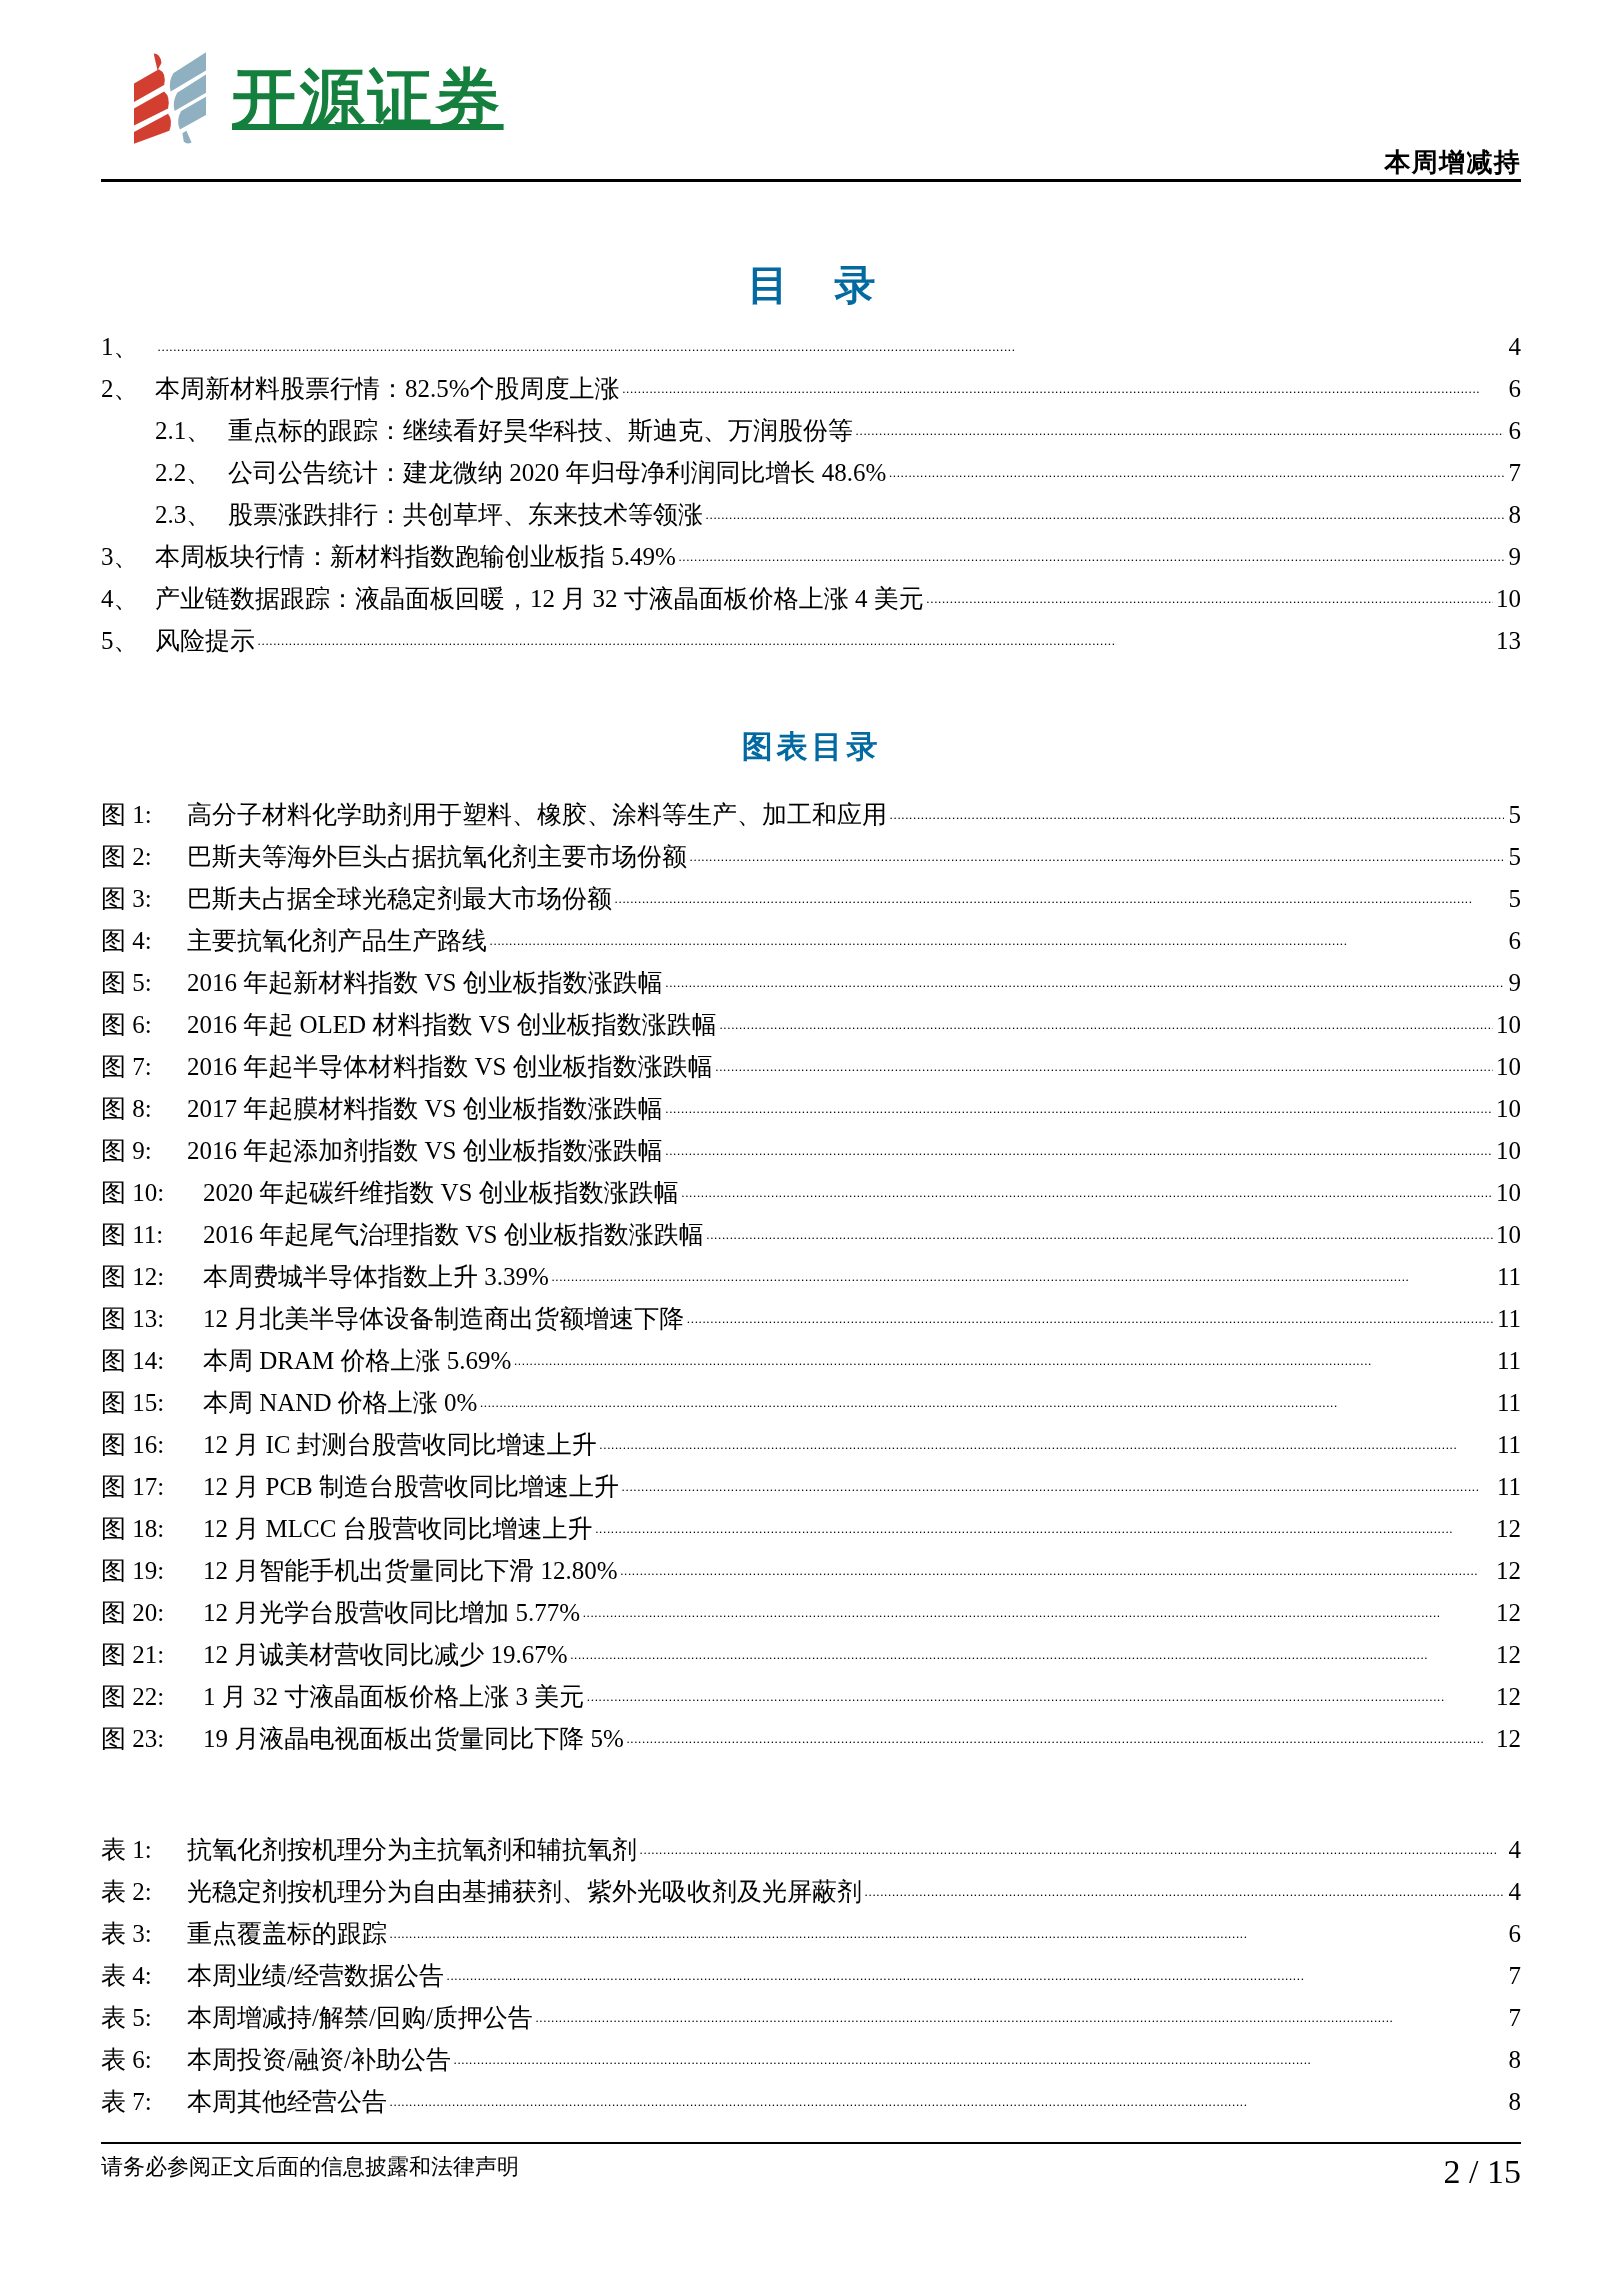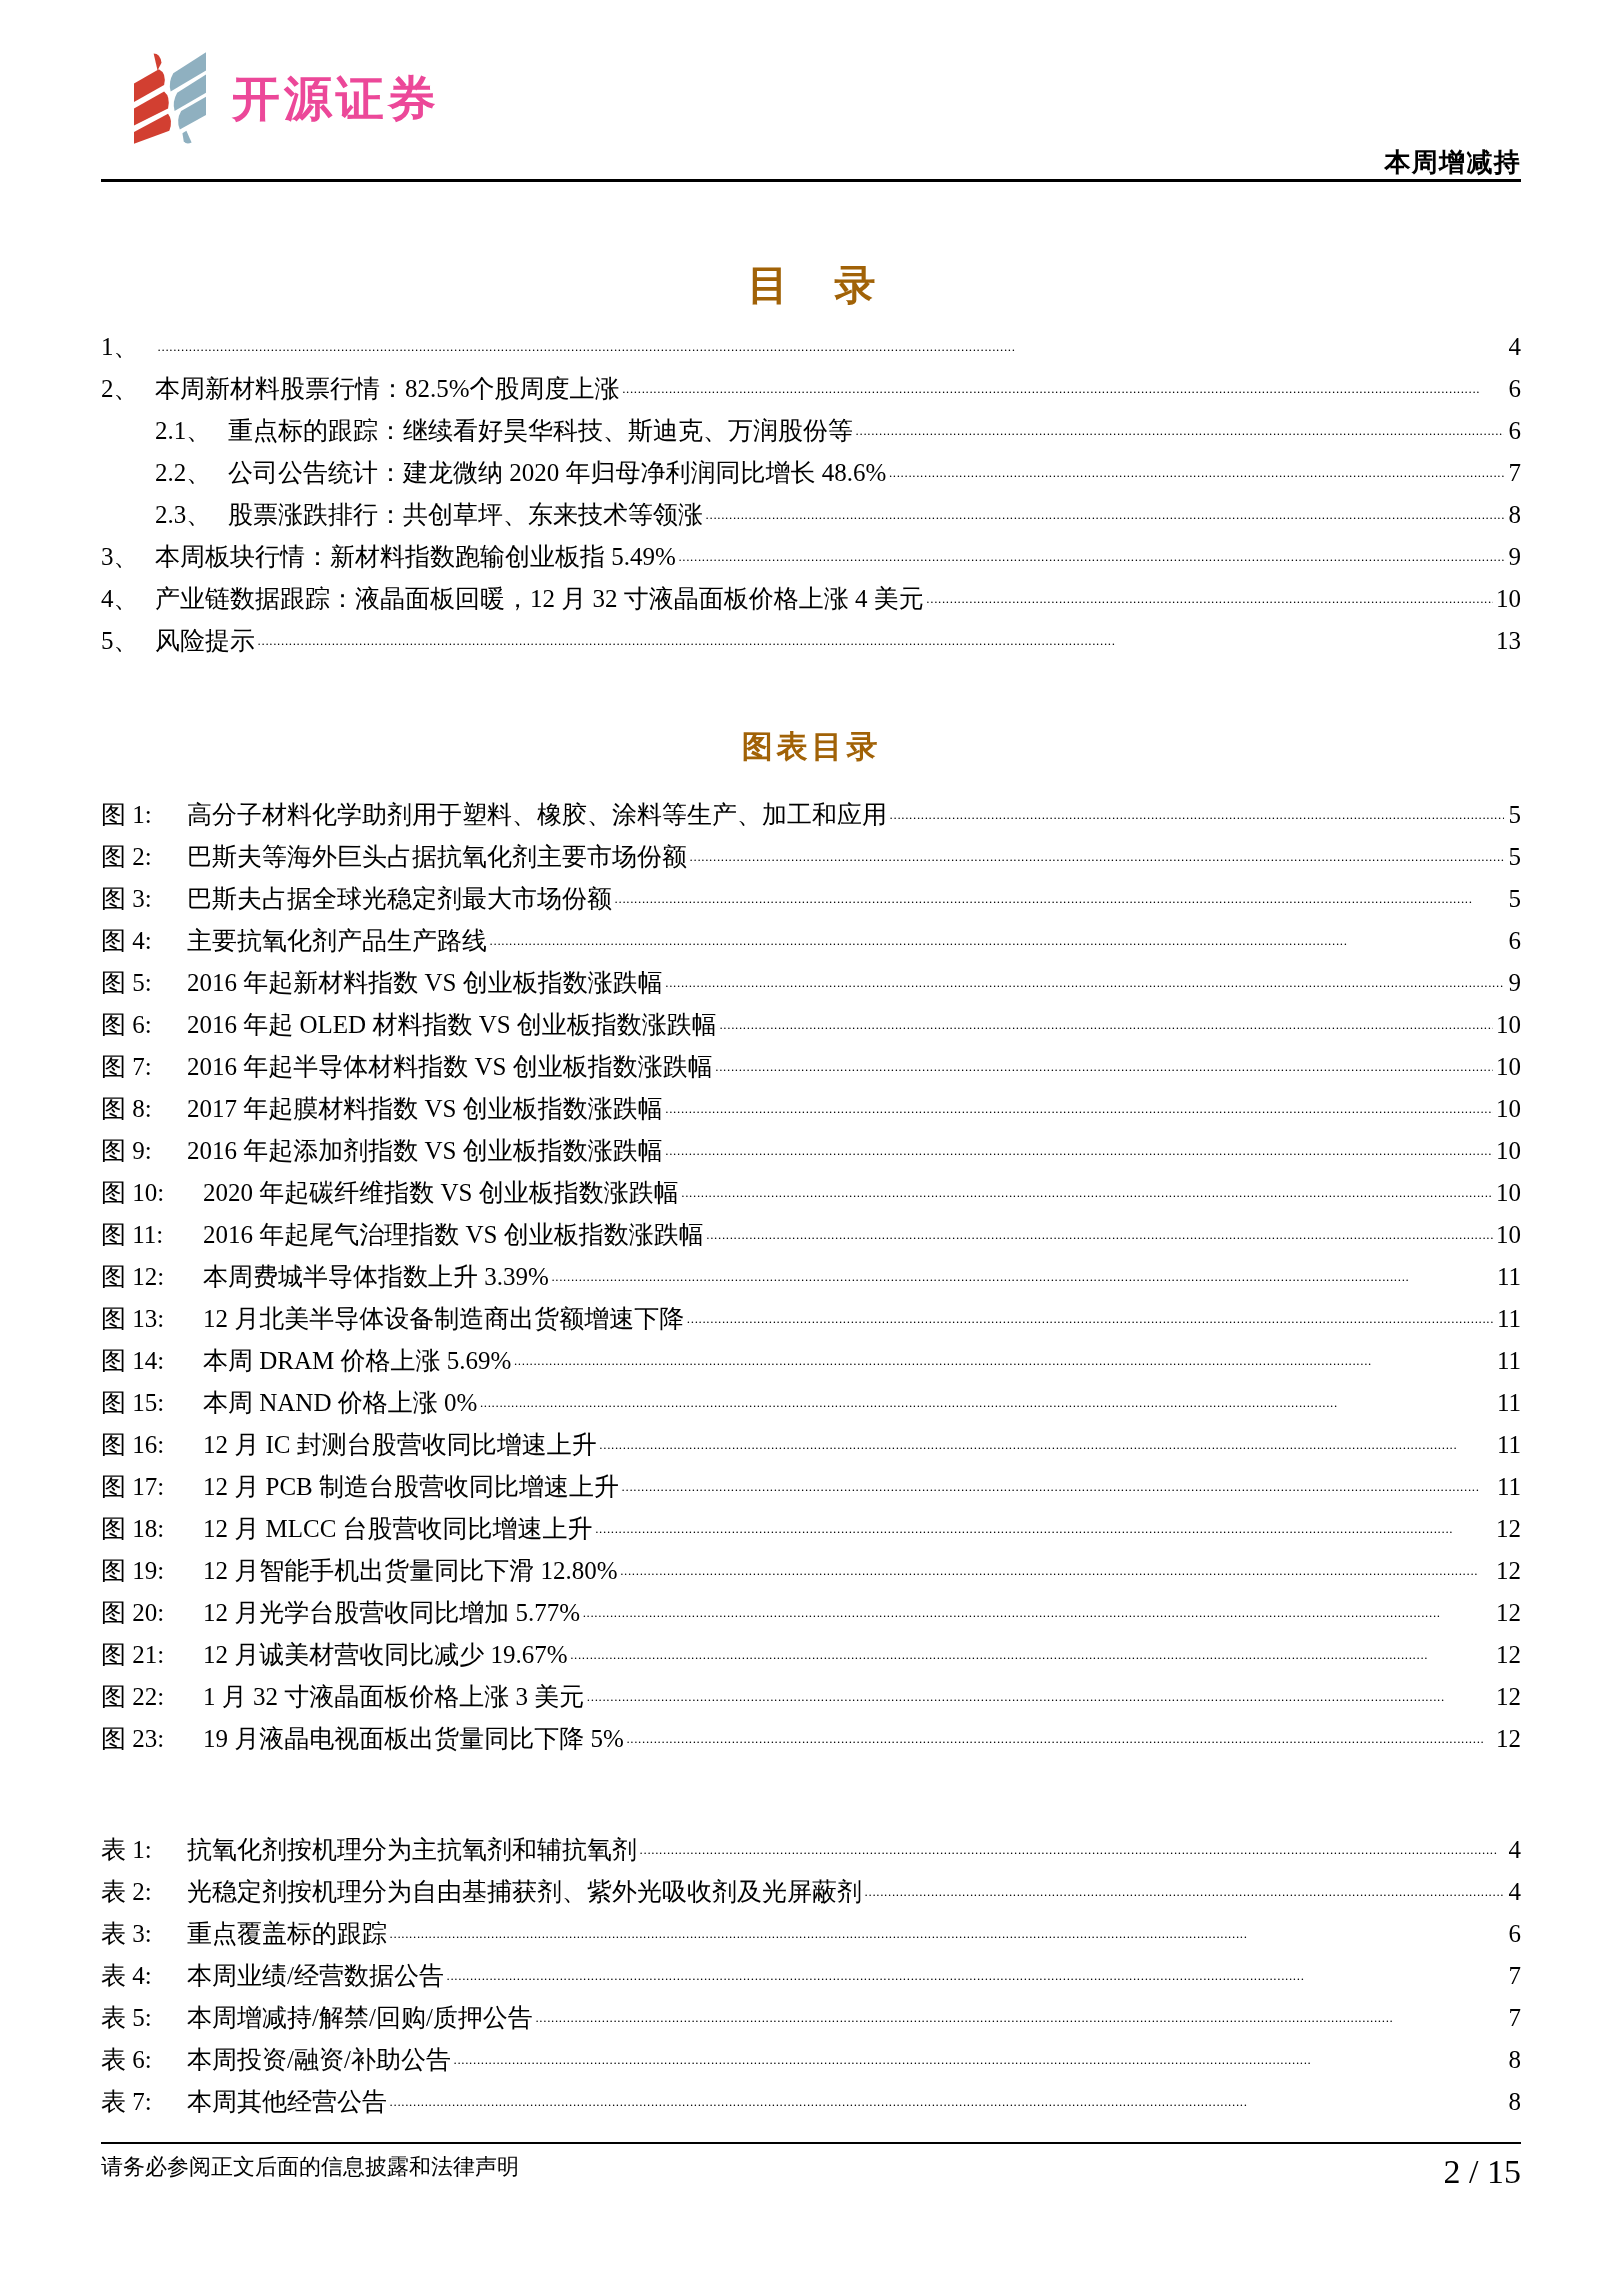--- a/index.html
+++ b/index.html
@@ -5,31 +5,31 @@
   html, body { margin: 0; padding: 0; background: #ffffff; }
   body {
     width: 1623px; height: 2295px; position: relative; overflow: hidden;
     font-family: "Liberation Serif", "DejaVu Serif", serif; color: #000;
   }
   .header { position: absolute; left: 0; top: 0; width: 1623px; height: 190px; }
   .logo { position: absolute; left: 134px; top: 52px; width: 497px; height: 92px; display: flex; align-items: center; }
   .logo-mark { width: 72px; height: 92px; }
   .logo-text {
     margin-left: 26px; font-family: "DejaVu Sans", sans-serif; font-weight: bold;
-    font-size: 48px; letter-spacing: 3.9px; color: #ec4899; line-height: 1;
+    font-size: 64px; letter-spacing: 3.9px; color: #15803d; line-height: 1; text-decoration: underline;
   }
   .header-rule { position: absolute; left: 101px; top: 179px; width: 1420px; height: 2.6px; background: #000; }
   .report-type {
     position: absolute; right: 102px; top: 145px; font-size: 26px; font-weight: bold;
     font-family: "DejaVu Serif", serif; letter-spacing: 1.3px;
   }
 
   .section-title {
     position: absolute; left: 0; width: 1623px; text-align: center;
-    font-family: "DejaVu Serif", serif; font-weight: bold; color: #a16207;
+    font-family: "DejaVu Serif", serif; font-weight: bold; color: #0369a1;
   }
   .toc-title { top: 258px; font-size: 41px; letter-spacing: 46px; text-indent: 46px; }
   .fig-title { top: 726px; font-size: 31px; letter-spacing: 3.9px; }
 
   .toc-list { position: absolute; left: 101px; width: 1420px; }
   .toc-row {
     display: flex; align-items: baseline; height: 42px; font-size: 25px; white-space: nowrap;
   }
   .toc-num { flex: none; }
   .toc-text { flex: none; }

